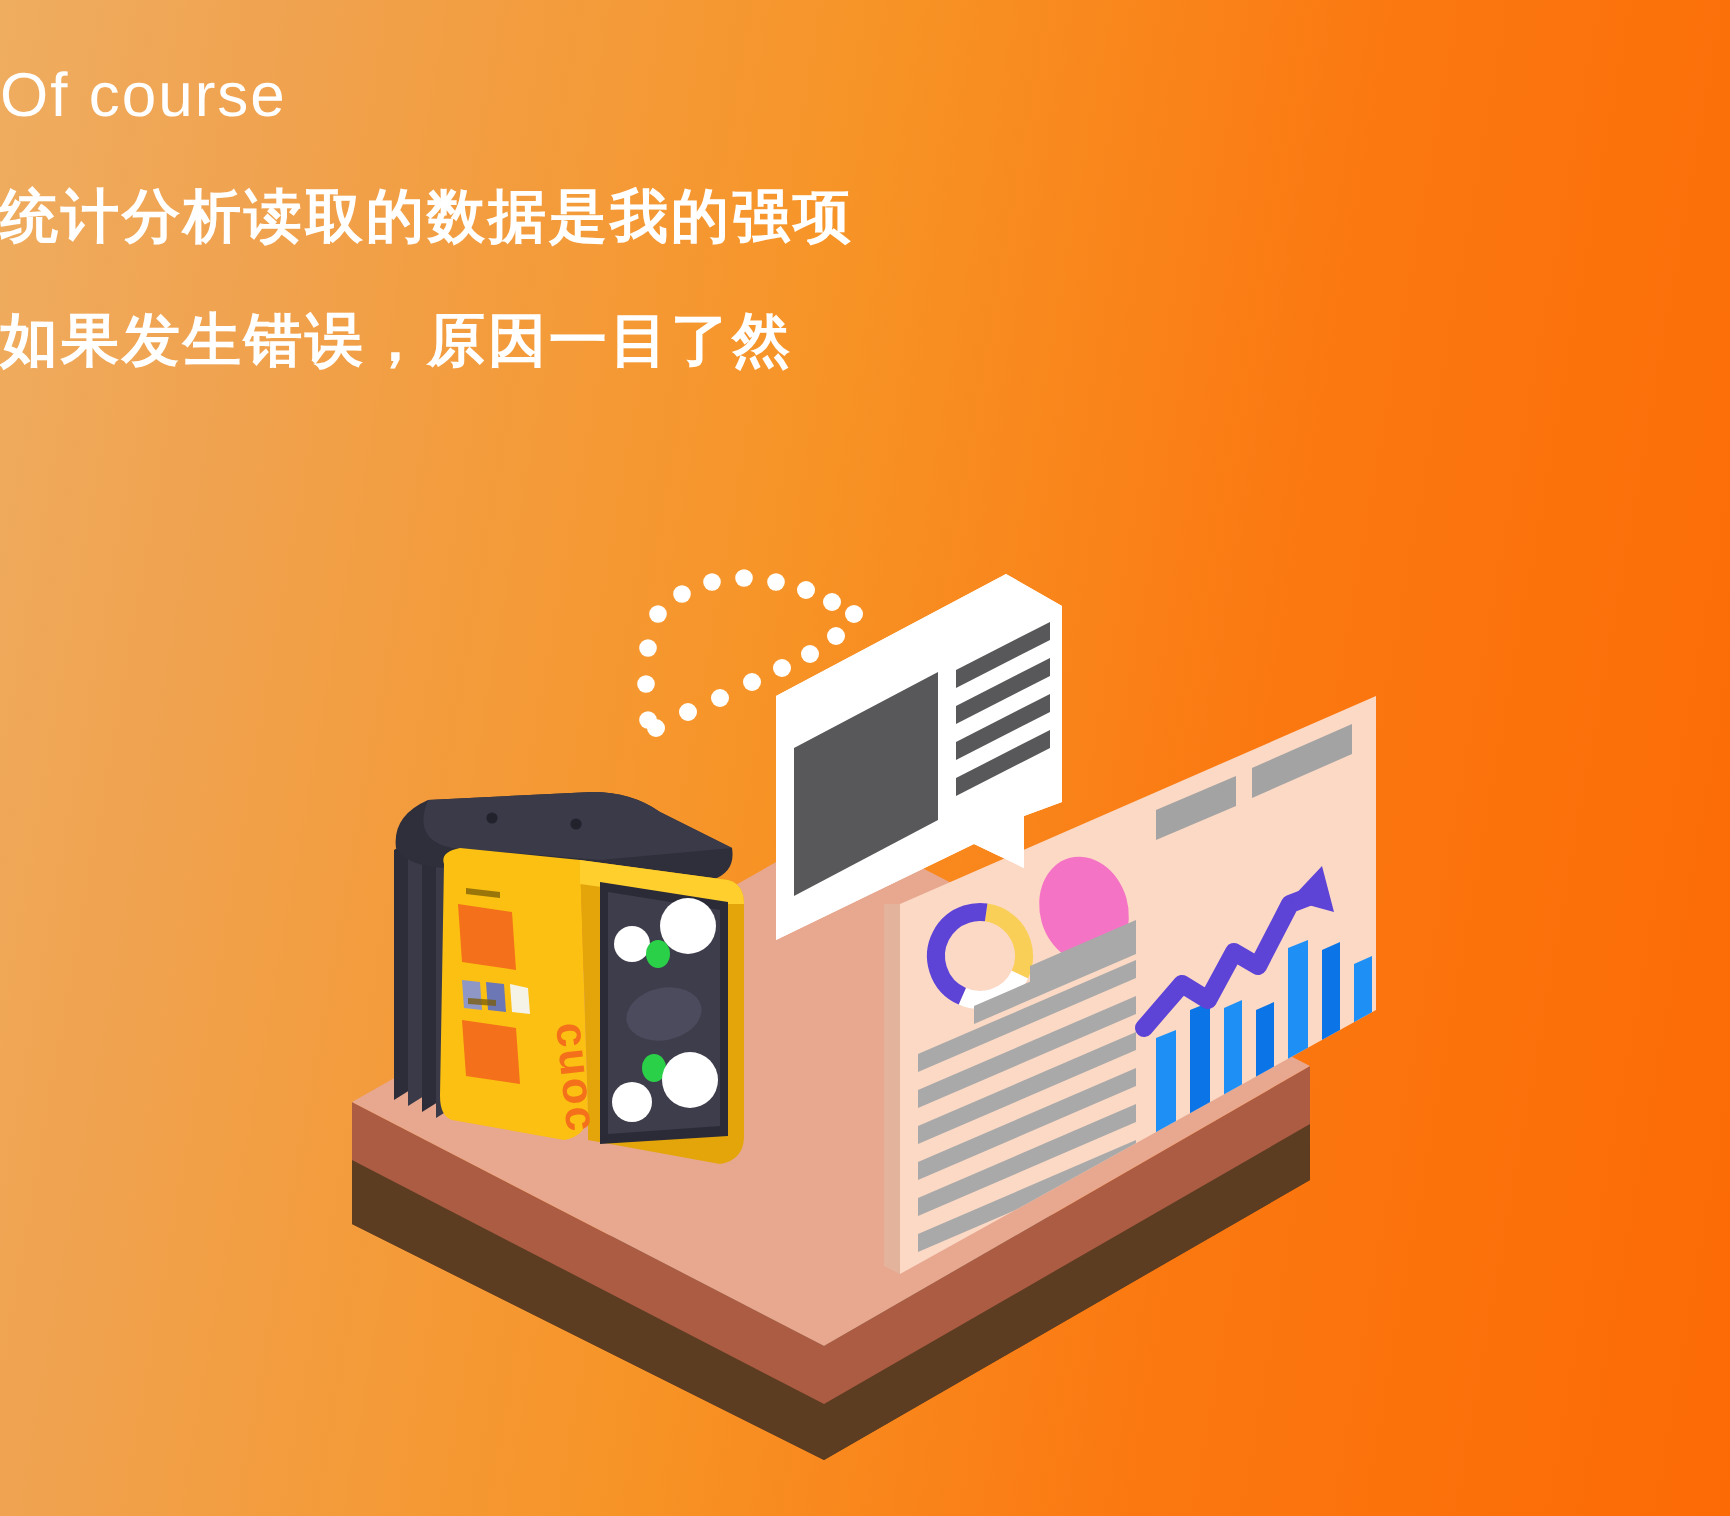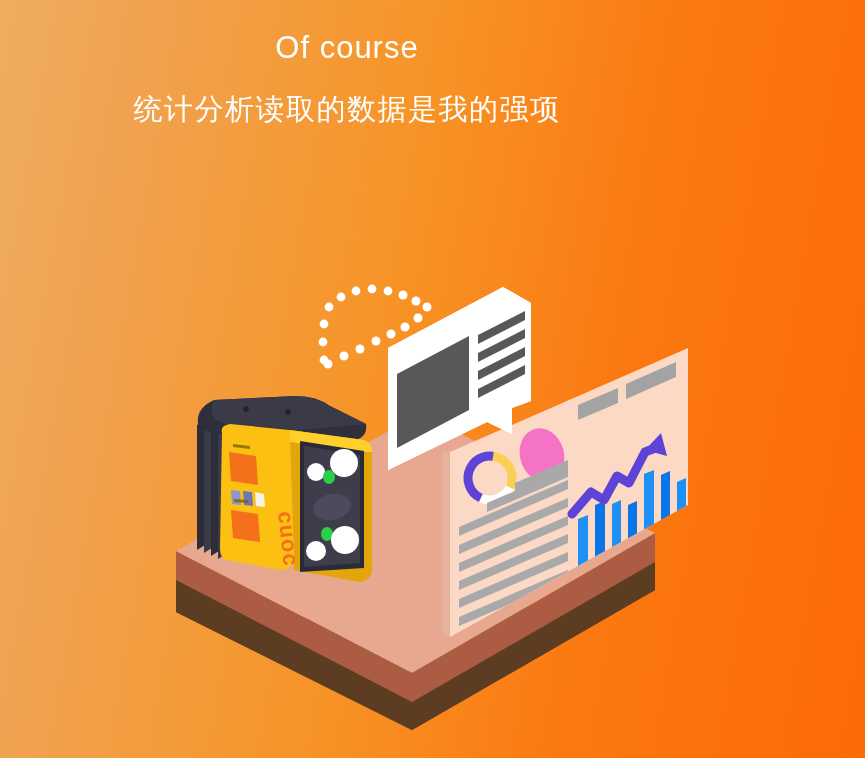--- a/index.html
+++ b/index.html
@@ -15,36 +15,36 @@
     overflow: hidden;
     font-family: "Liberation Sans", sans-serif;
     background: linear-gradient(100deg, #efad60 0%, #f0a350 14%, #f79427 44%, #fb7810 70%, #fc6a05 100%);
   }
   
   .headline {
     position: absolute;
     left: 0;
     top: 18px;
     width: 694px;
-    text-align: center;
+    text-align: left;
     color: #ffffff;
     z-index: 40;
     pointer-events: none;
   }
   .headline .l-en {
     font-size: 31px;
     line-height: 60px;
     letter-spacing: 1px;
     font-weight: 400;
   }
   .headline .l-cn {
     font-size: 29px;
     line-height: 62px;
     letter-spacing: 1.5px;
-    font-weight: 400;
+    font-weight: 700;
   }
   
   #art { position: absolute; left: 0; top: 0; width: 865px; height: 758px; }
   #art svg { display: block; }
 </style>
 </head>
 <body>
 
 <div id="stage">
 
@@ -222,15 +222,16 @@
           <polygon points="478,371 525,347 525,356 478,380"></polygon>
           <polygon points="478,389 525,365 525,374 478,398"></polygon>
         </g>
       </g>
     </svg>
   </div>
 
   <div class="headline">
     <div class="l-en">Of course</div>
     <div class="l-cn">统计分析读取的数据是我的强项</div>
+    <div class="l-cn">如果发生错误，原因一目了然</div>
   </div>
 
 </div>
 
 </body></html>

